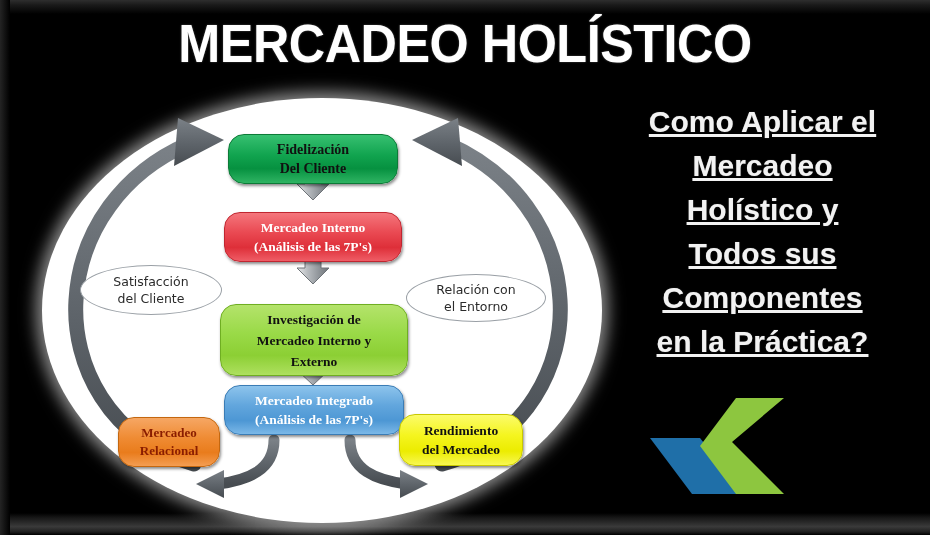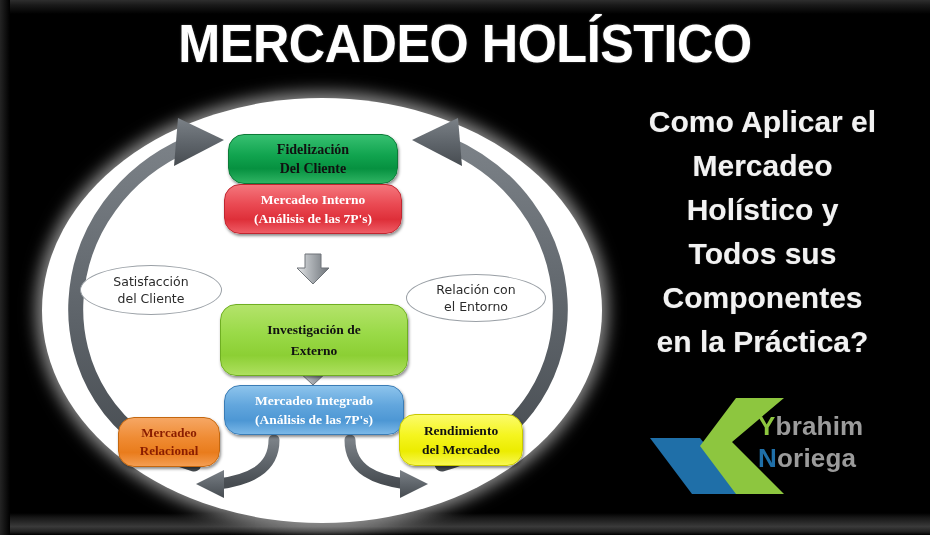--- a/index.html
+++ b/index.html
@@ -20,41 +20,41 @@
   
   #title{position:absolute;left:0;top:14px;width:930px;text-align:center;
     color:#fff;font-weight:bold;font-size:53px;line-height:60px;
     letter-spacing:-0.5px;transform:scaleX(0.95);transform-origin:center;
     text-shadow:0 0 2px rgba(255,255,255,.35);white-space:nowrap;}
 
   
   #headline{position:absolute;left:600px;top:100px;width:325px;text-align:center;
     color:#f2f2f2;font-weight:bold;font-size:30px;line-height:44px;
     text-shadow:0 0 1px rgba(255,255,255,.4);}
-  #headline span{display:block;}
+  #headline span{display:block;text-decoration:underline;}
 
   
   #diagram{position:absolute;left:28px;top:88px;width:580px;height:440px;}
   #oval{position:absolute;left:14px;top:10px;width:560px;height:425px;
     background:#fff;border-radius:50%/50%;
     box-shadow:0 0 16px 6px rgba(255,255,255,0.55);}
 
   svg.layer{position:absolute;left:0;top:0;width:580px;height:440px;overflow:visible;}
 
   
   .pill{position:absolute;border-radius:16px;display:flex;flex-direction:column;
     align-items:center;justify-content:center;text-align:center;
     font-family:"Liberation Serif",serif;font-weight:bold;
     box-shadow:1px 2px 3px rgba(0,0,0,.45);}
   .pill i{font-style:normal;display:block;white-space:nowrap;}
 
   .p-green{left:200px;top:26px;width:168px;height:48px;font-size:14px;line-height:19px;color:#111;
     background:linear-gradient(to bottom,#37c071 0%,#11a44f 42%,#069140 70%,#2fb463 100%);
     border:1px solid #0c7a37;margin-top:20px;}
-  .p-red{left:196px;top:96px;width:176px;height:48px;font-size:13.5px;line-height:19px;color:#fff;
+  .p-red{left:196px;top:124px;width:176px;height:48px;font-size:13.5px;line-height:19px;color:#fff;
     background:linear-gradient(to bottom,#f4767c 0%,#ea4a53 40%,#de2f39 72%,#ef5d66 100%);
     border:1px solid #c02630;}
   .p-lgreen{left:192px;top:196px;width:186px;height:70px;font-size:13.5px;line-height:21px;color:#111;
     background:linear-gradient(to bottom,#b4e36b 0%,#9ada48 40%,#8ccf34 72%,#aee05f 100%);
     border:1px solid #6fae22;margin-top:20px;}
   .p-blue{left:196px;top:297px;width:178px;height:48px;font-size:13.5px;line-height:19px;color:#fff;
     background:linear-gradient(to bottom,#8dc4ec 0%,#62a6dd 40%,#4d97d4 72%,#7bb8e8 100%);
     border:1px solid #3a7cb5;}
   .p-orange{left:90px;top:329px;width:100px;height:48px;font-size:13px;line-height:18px;color:#8a1d00;
     background:linear-gradient(to bottom,#f6a764 0%,#ef8b33 42%,#e97c1c 72%,#f49d52 100%);
@@ -158,20 +158,21 @@
       <i>Del Cliente</i>
     </div>
 
     <div class="pill p-red">
       <i>Mercadeo Interno</i>
       <i>(Análisis de las 7P's)</i>
     </div>
 
     <div class="pill p-lgreen">
       <i>Investigación  de</i>
+      <i>Mercadeo Interno y</i>
       <i>Externo</i>
     </div>
 
     <div class="pill p-blue">
       <i>Mercadeo Integrado</i>
       <i>(Análisis de las 7P's)</i>
     </div>
 
     <div class="pill p-orange">
       <i>Mercadeo</i>
@@ -192,19 +193,15 @@
       <i>el Entorno</i>
     </div>
 
   </div>
 
   <div id="logo">
     <svg width="278" height="100" viewBox="0 0 278 100">
       <polygon points="2,42 52,42 96,98 44,98" fill="#1f6fa8"></polygon>
       <polygon points="96,2 44,46 96,98 48,98 12,50 48,2" fill="#8dc63f" transform="translate(40,0)"></polygon>
     </svg>
-    <div id="logo-text">
-      <span class="l1"><b class="cap-y">Y</b><b>brahim</b></span>
-      <span class="l2"><b class="cap-n">N</b><b>oriega</b></span>
-    </div>
   </div>
 
 </div>
 
 </body></html>

